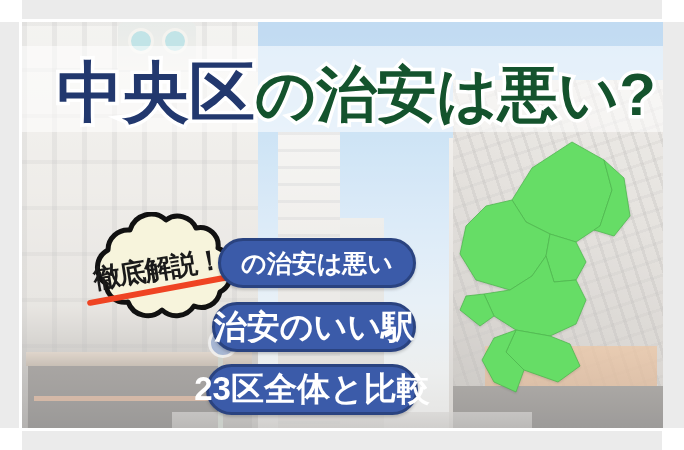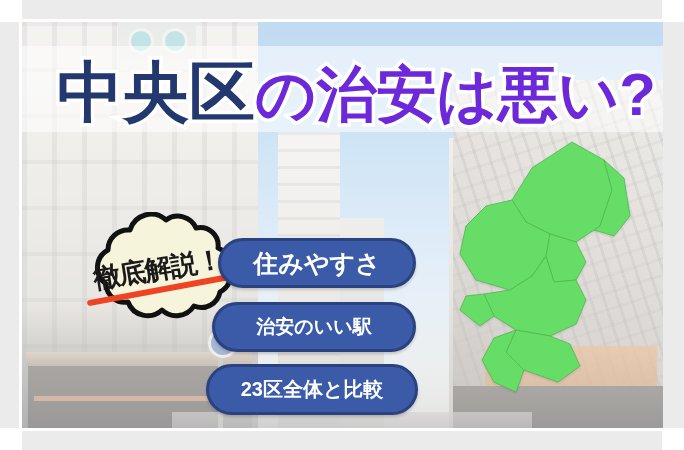--- a/index.html
+++ b/index.html
@@ -142,21 +142,21 @@
   }
   .t-navy,.t-dark{
     display:inline-block;vertical-align:baseline;
     -webkit-text-stroke:7px #ffffff;
     paint-order:stroke fill;
     text-shadow:
       0 0 0 #fff,
       2px 2px 0 rgba(255,255,255,.9);
   }
   .t-navy{color:#22386e;font-size:66px;margin-left:28px;}
-  .t-dark{color:#6d28d9;font-size:60px;}
+  .t-dark{color:#14532d;font-size:60px;}
 
   
   .map{
     position:absolute;left:432px;top:108px;width:196px;height:280px;
     filter:drop-shadow(0 1px 1px rgba(0,0,0,.12));
   }
 
   
   .cloud{
     position:absolute;left:46px;top:190px;width:180px;height:118px;
@@ -184,22 +184,22 @@
     display:flex;align-items:center;justify-content:center;
     background:#3b5ba9;
     border:3px solid #2a4380;
     border-radius:999px;
     color:#ffffff;
     font-weight:bold;
     box-shadow:0 2px 3px rgba(0,0,0,.18);
     white-space:nowrap;
   }
   .pill-1{left:196px;top:216px;width:192px;height:44px;font-size:25px;}
-  .pill-2{left:190px;top:280px;width:198px;height:44px;font-size:19px;font-family:Liberation Serif, serif;}
-  .pill-3{left:184px;top:342px;width:206px;height:45px;font-size:20px;}
+  .pill-2{left:190px;top:280px;width:198px;height:44px;font-size:33px;font-family:Liberation Serif, serif;}
+  .pill-3{left:184px;top:342px;width:206px;height:45px;font-size:33px;}
 </style>
 </head>
 <body>
 
 <div class="page">
 
   <div class="frame-strip strip-top"></div>
   <div class="frame-strip strip-bottom"></div>
   <div class="frame-strip strip-left"></div>
   <div class="frame-strip strip-right"></div>
@@ -261,21 +261,21 @@
                  a21 21 0 0 1 -34 -8
                  a19 19 0 0 1 -22 -18
                  a20 20 0 0 1 2 -34 Z" fill="#f7f4dc" stroke="#111111" stroke-width="5" stroke-linejoin="round"></path>
       </svg>
       <div class="cloud-text">
         <span class="cloud-label">徹底解説！<span class="cloud-underline"></span></span>
       </div>
     </div>
 
     <div class="pill pill-1">
-      <span>住みやすさ</span>
+      <span>の治安は悪い</span>
     </div>
     <div class="pill pill-2">
       <span>治安のいい駅</span>
     </div>
     <div class="pill pill-3">
       <span>23区全体と比較</span>
     </div>
 
   </div>
 </div>

